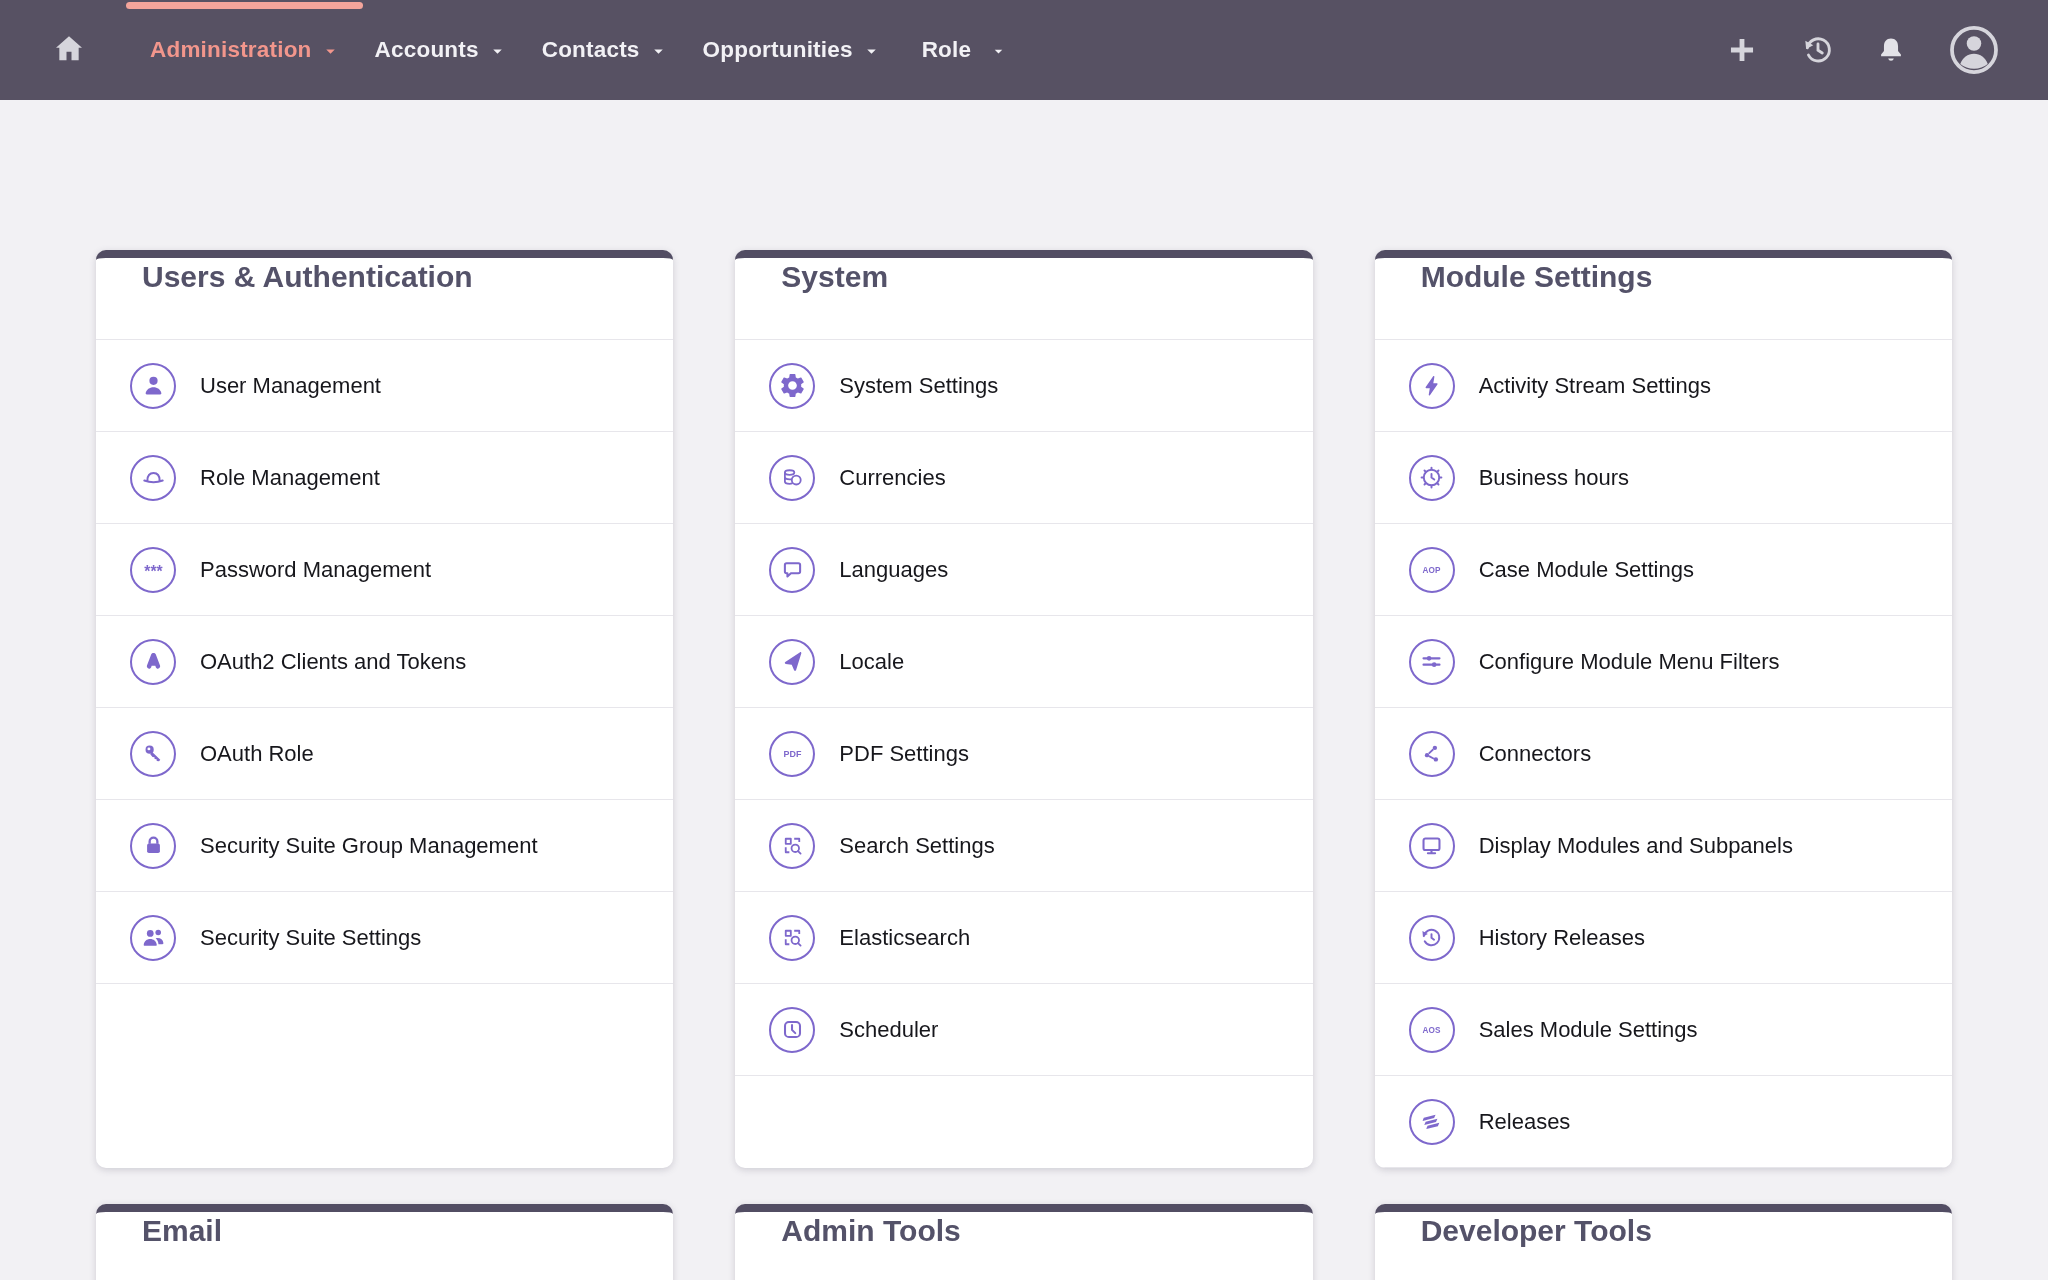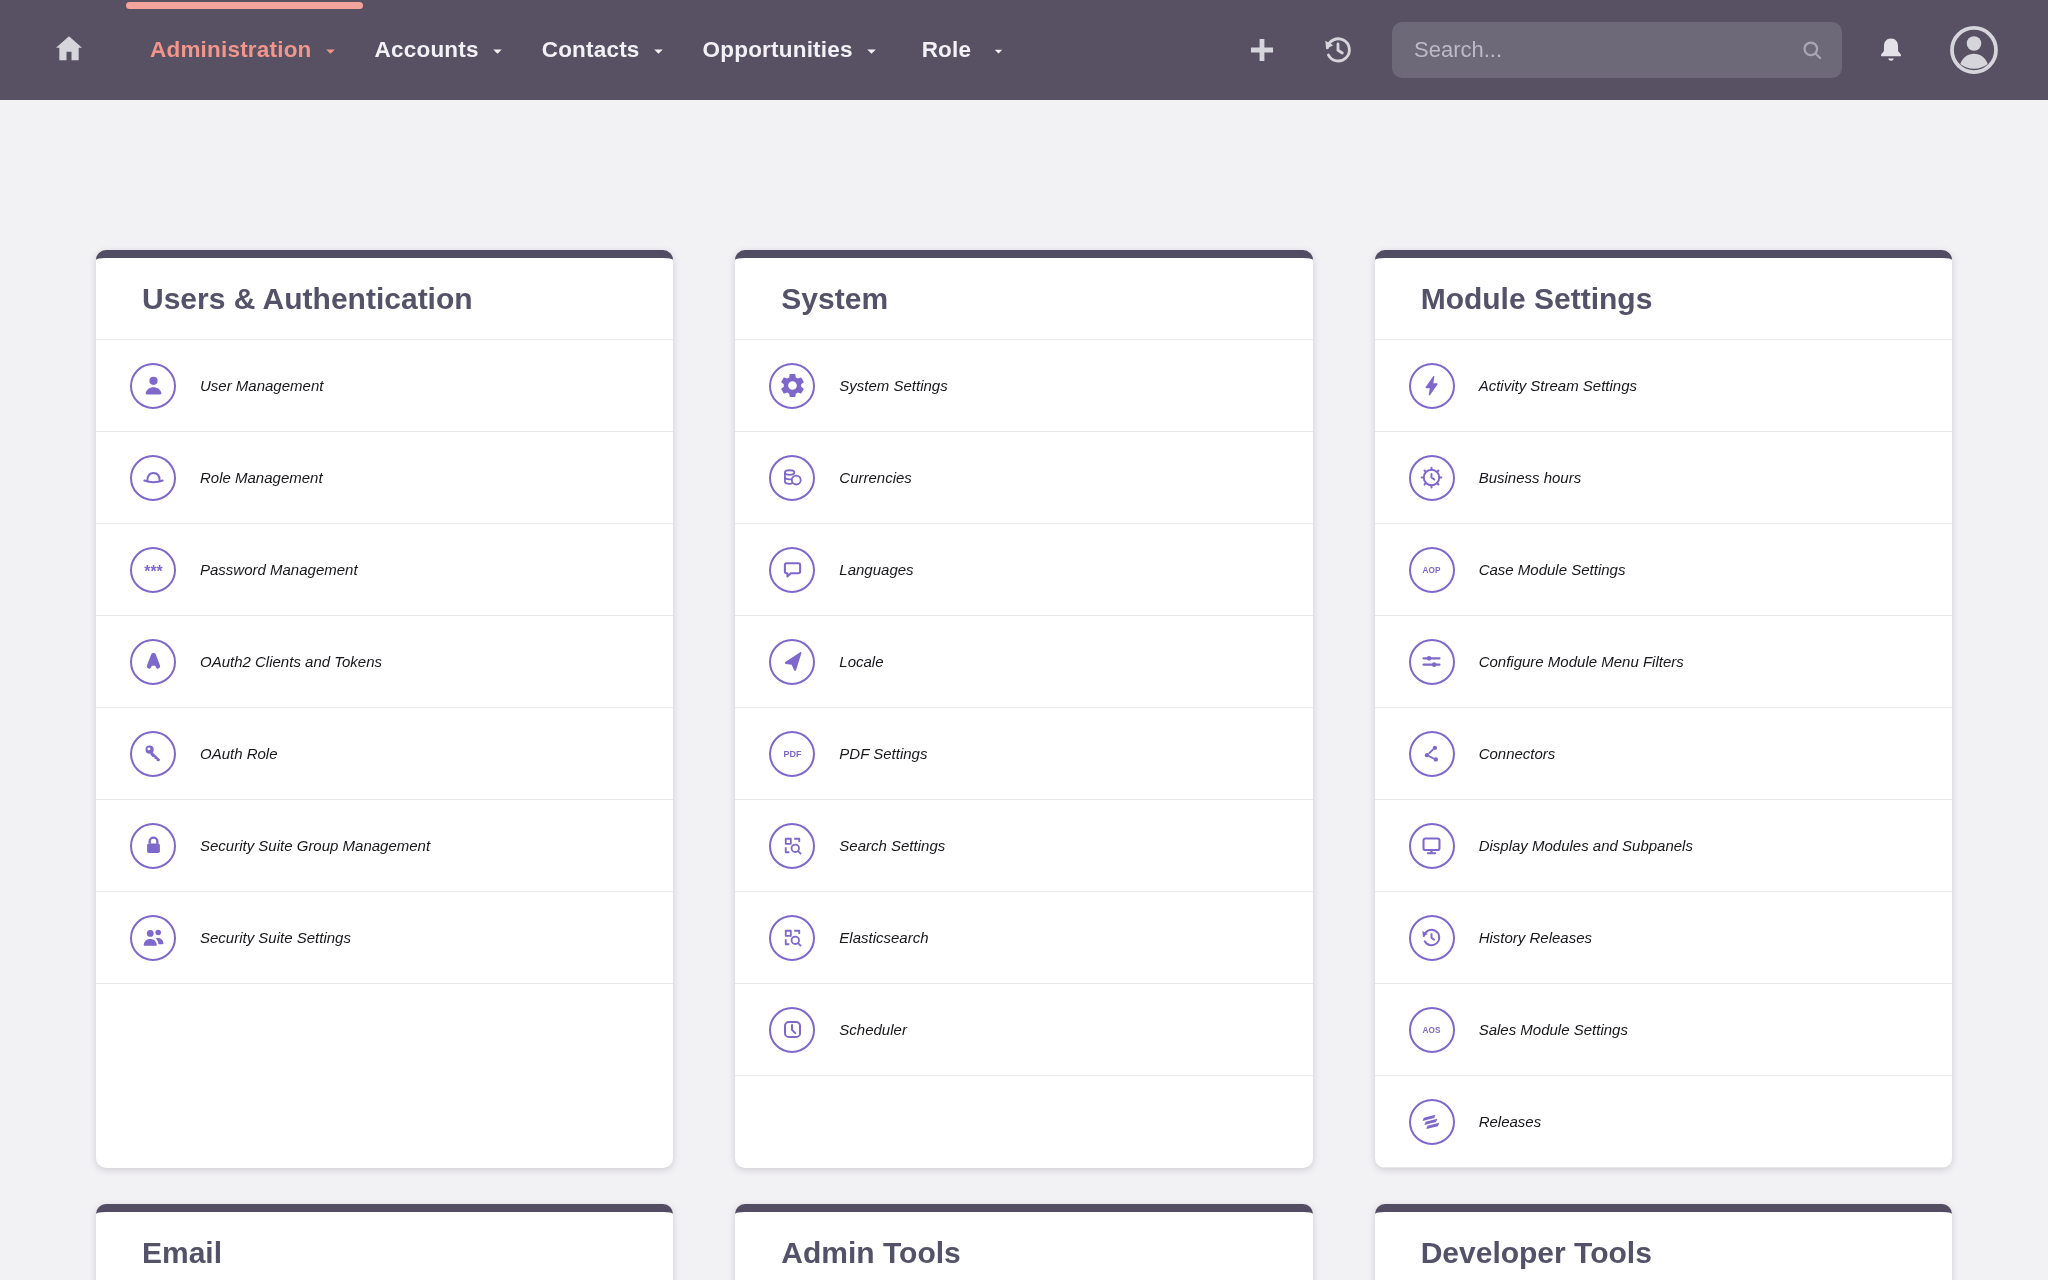--- a/index.html
+++ b/index.html
@@ -77,36 +77,36 @@
     column-gap:62px;row-gap:36px;align-items:stretch;
   }
   .card{
     background:#fff;border-radius:10px;
     border-top:8px solid var(--card-top);
     box-shadow:0 2px 7px rgba(80,77,100,.22);
     overflow:hidden;display:flex;flex-direction:column;
   }
   .card.short{height:470px;}
   .card-header{
-    min-height:82px;display:flex;align-items:center;
+    min-height:82px;display:flex;align-items:flex-start;
     padding:2px 46px;border-bottom:1px solid var(--divider);flex:none;
   }
   .card-title{font-size:30px;font-weight:700;color:var(--title);}
   ul.rows{list-style:none;}
   .admin-row{
     height:92px;display:flex;align-items:center;gap:24px;
     padding:0 34px;border-bottom:1px solid var(--divider);cursor:pointer;
   }
   .icon-circle{
     width:46px;height:46px;flex:none;border-radius:50%;
     border:2.2px solid var(--purple);color:var(--purple);
     display:flex;align-items:center;justify-content:center;
   }
   .icon-circle svg{width:29px;height:29px;}
-  .row-label{font-size:15px;color:var(--text);font-style:italic;}
+  .row-label{font-size:22px;color:var(--text);}
 </style>
 </head>
 <body>
 
 <header class="navbar">
   <div class="home-btn">
     <svg viewBox="0 0 24 24">
       <path fill="currentColor" fill-rule="evenodd" d="M12 3.8L4.2 10.7h2v7.4h11.6v-7.4h2L12 3.8zM10.5 13.1h3v5h-3v-5z"></path>
     </svg>
   </div>
@@ -149,27 +149,20 @@
         <path fill="currentColor" d="M10.3 4.2h3.4v6.1h6.1v3.4h-6.1v6.1h-3.4v-6.1H4.2v-3.4h6.1z"></path>
       </svg>
     </button>
     <button class="icon-btn hist">
       <svg viewBox="0 0 24 24">
         <path fill="none" stroke="currentColor" stroke-width="1.8" stroke-linecap="round" d="M5.3 10.6a7 7 0 1 1 .7 4.6"></path>
         <path fill="currentColor" d="M4 6.2l.5 5.1 4.5-2.3z"></path>
         <path fill="none" stroke="currentColor" stroke-width="1.8" stroke-linecap="round" d="M12 8.2v3.9l2.7 1.8"></path>
       </svg>
     </button>
-    <div class="search-box">
-      <input type="text" placeholder="Search..." style="">
-      <svg class="mag" viewBox="0 0 24 24">
-        <circle cx="11" cy="11" r="5.4" fill="none" stroke="currentColor" stroke-width="1.9"></circle>
-        <path fill="none" stroke="currentColor" stroke-width="1.9" stroke-linecap="round" d="M15.2 15.2l3.7 3.7"></path>
-      </svg>
-    </div>
     <button class="icon-btn bell">
       <svg viewBox="0 0 24 24">
         <path fill="currentColor" d="M12 4.4c-3 0-4.7 2.1-4.7 5.2v3.1L5.4 15v1.2h13.2V15l-1.9-2.3V9.6c0-3.1-1.7-5.2-4.7-5.2z"></path>
         <path fill="currentColor" d="M10.1 17.6a1.95 1.95 0 0 0 3.8 0z"></path>
       </svg>
     </button>
     <button class="icon-btn avatar">
       <svg viewBox="0 0 24 24">
         <circle cx="12" cy="12" r="8.8" fill="none" stroke="currentColor" stroke-width="1.5"></circle>
         <circle cx="12" cy="9.4" r="2.9" fill="currentColor"></circle>

